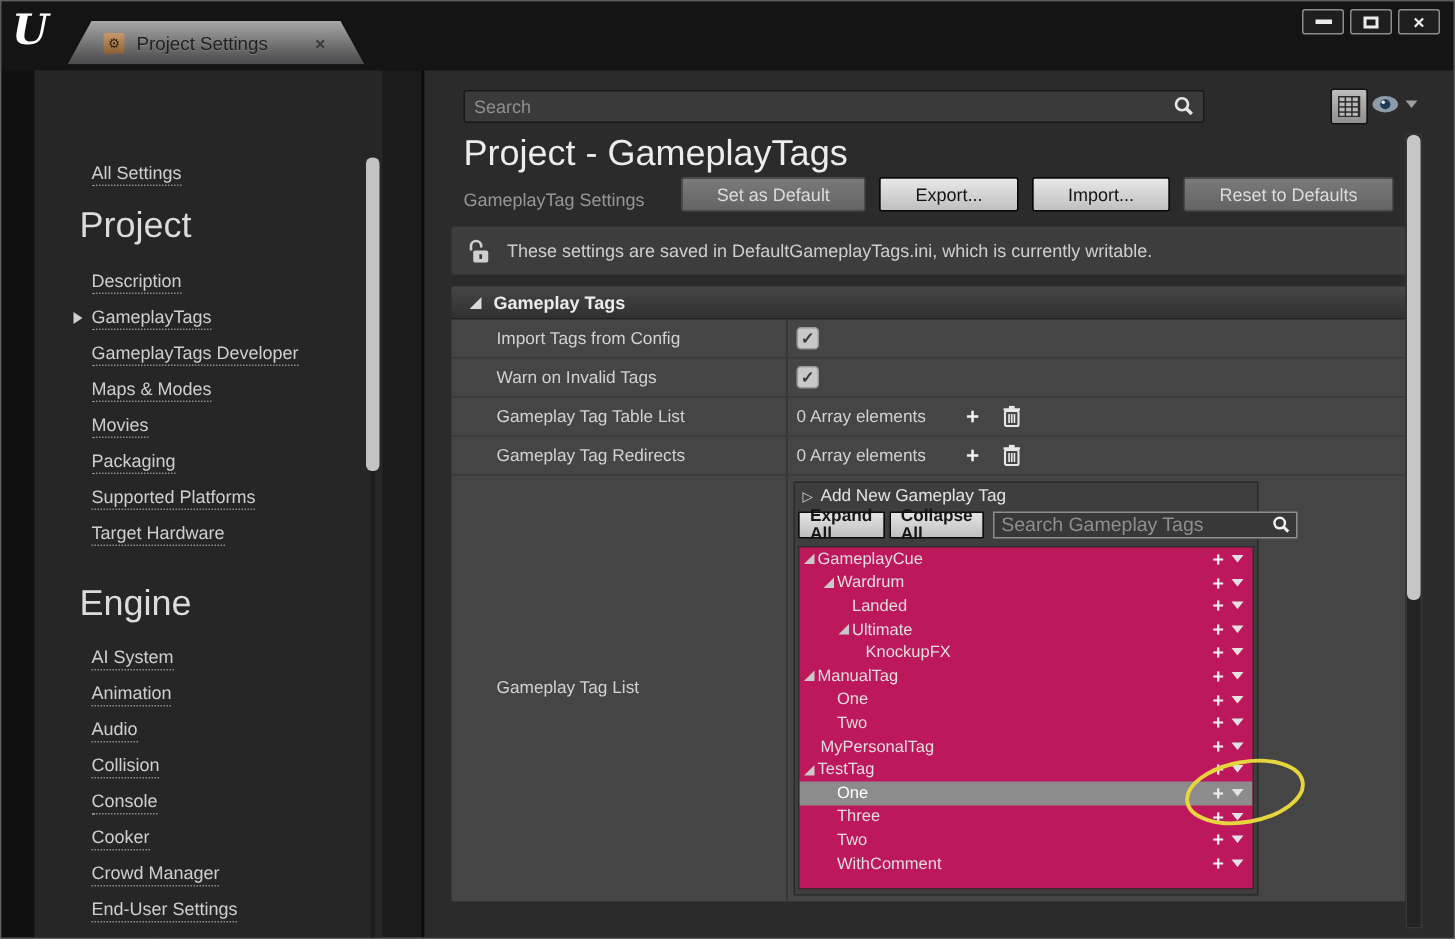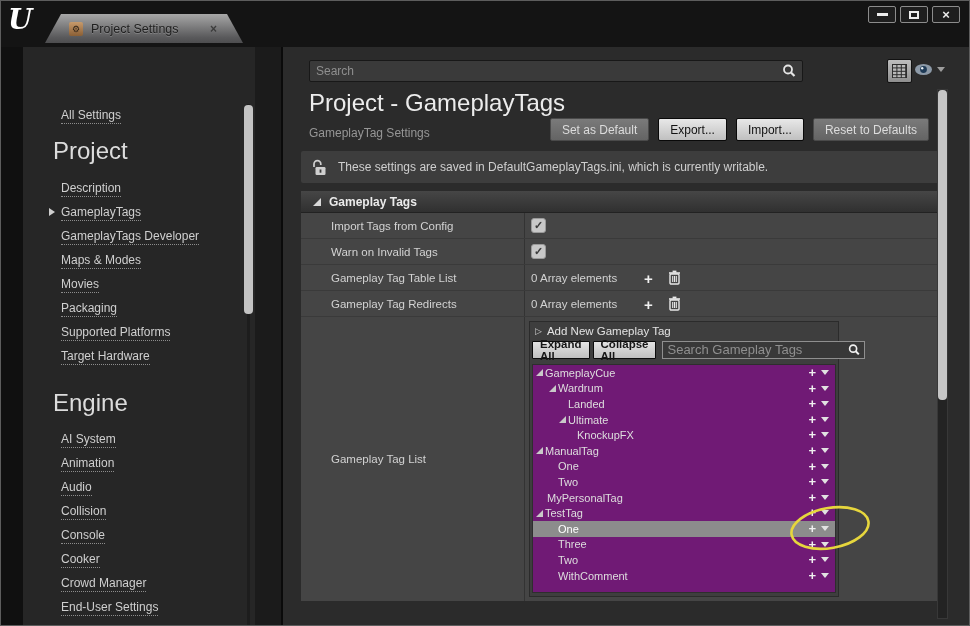--- a/index.html
+++ b/index.html
@@ -47,21 +47,21 @@
   
   .search-wrap{left:308px;top:59px;width:494px;height:22px;background:#3a3a3a;border:1px solid #181818;border-radius:2px;display:flex;align-items:center;}
   .search-wrap input{flex:1;background:transparent;border:none;outline:none;color:#cfcfcf;font-size:12px;padding:0 6px;}
   .search-wrap input::placeholder{color:#8f8f8f;}
   .grid-btn{left:886px;top:58px;width:25px;height:24px;background:linear-gradient(#bdbdbd,#8f8f8f);border:1px solid #121212;border-radius:2px;display:flex;align-items:center;justify-content:center;}
   .eye-wrap{left:913px;top:62px;display:flex;align-items:center;gap:4px;}
   .caret-down{width:0;height:0;border-left:4px solid transparent;border-right:4px solid transparent;border-top:5px solid #9d9d9d;}
   .page-title{left:308px;top:88px;font-size:24px;color:#ececec;}
   .page-sub{left:308px;top:125px;font-size:12px;color:#969696;}
   .hbtns{top:117px;right:40px;display:flex;gap:9px;}
-  .btn{height:23px;display:flex;align-items:center;padding:0 11px;font-size:12px;border-radius:2px;cursor:pointer;}
+  .btn{height:23px;display:flex;align-items:center;padding:0 23px;font-size:12px;border-radius:2px;cursor:pointer;}
   .btn-gray{background:linear-gradient(#7a7a7a,#646464);color:#dcdcdc;border:1px solid #4a4a4a;}
   .btn-light{background:linear-gradient(#e8e8e8,#c0c0c0);color:#131313;border:1px solid #090909;}
 
   
   .notice{left:300px;top:150px;width:638px;height:32px;background:#3d3d3d;border-radius:2px;display:flex;align-items:center;padding-left:11px;}
   .notice-text{margin-left:12px;font-size:12px;color:#cfcfcf;}
 
   
   .section-hdr{left:300px;top:190px;width:636px;height:22px;background:linear-gradient(#464646,#303030);display:flex;align-items:center;padding-left:12px;border-bottom:1px solid #222;}
   .tri-exp{width:0;height:0;border-bottom:8px solid #d8d8d8;border-left:8px solid transparent;}
@@ -81,21 +81,21 @@
 
   
   .tagpanel{position:absolute;left:228px;top:4px;width:310px;height:276px;background:#3e3e3e;border:1px solid #2b2b2b;}
   .addnew{display:flex;align-items:center;padding:3px 0 2px 5px;font-size:11.5px;color:#e3e3e3;}
   .addnew .hollow{font-size:9px;color:#cfcfcf;margin-right:5px;}
   .treebtns{display:flex;align-items:center;margin:1px 2px 0 2px;height:19px;}
   .tbtn{height:18px;display:flex;align-items:center;padding:0 7px;background:linear-gradient(#e4e4e4,#c0c0c0);border:1px solid #0c0c0c;color:#161616;font-size:11.5px;font-weight:bold;border-radius:1px;margin-right:3px;cursor:pointer;}
   .tagsearch{flex:1;height:18px;margin-left:3px;background:#383838;border:1px solid #8f8f8f;display:flex;align-items:center;}
   .tagsearch input{flex:1;min-width:0;background:transparent;border:none;outline:none;color:#cfcfcf;font-size:13px;padding:0 4px;}
   .tagsearch input::placeholder{color:#8f8f8f;}
-  .treebox{position:absolute;left:2px;right:2px;top:42px;bottom:3px;background:#701a75;border:1px solid #2e2e2e;overflow:hidden;}
+  .treebox{position:absolute;left:2px;right:2px;top:42px;bottom:3px;background:#be185d;border:1px solid #2e2e2e;overflow:hidden;}
   .trow{position:relative;height:15.6px;display:flex;align-items:center;font-size:11px;color:#dedede;}
   .trow.sel{background:#8c8c8c;color:#fff;}
   .tarrow{width:0;height:0;border-bottom:7px solid #c9c9c9;border-left:7px solid transparent;margin-right:2px;}
   .ind0{padding-left:3px;}
   .ind0n{padding-left:14px;}
   .ind1{padding-left:25px;}
   .ind2a{padding-left:26px;}
   .ind2{padding-left:35px;}
   .ind3{padding-left:44px;}
   .tplus{position:absolute;right:19px;font-size:13px;font-weight:bold;color:#efefef;line-height:1;top:1px;}

